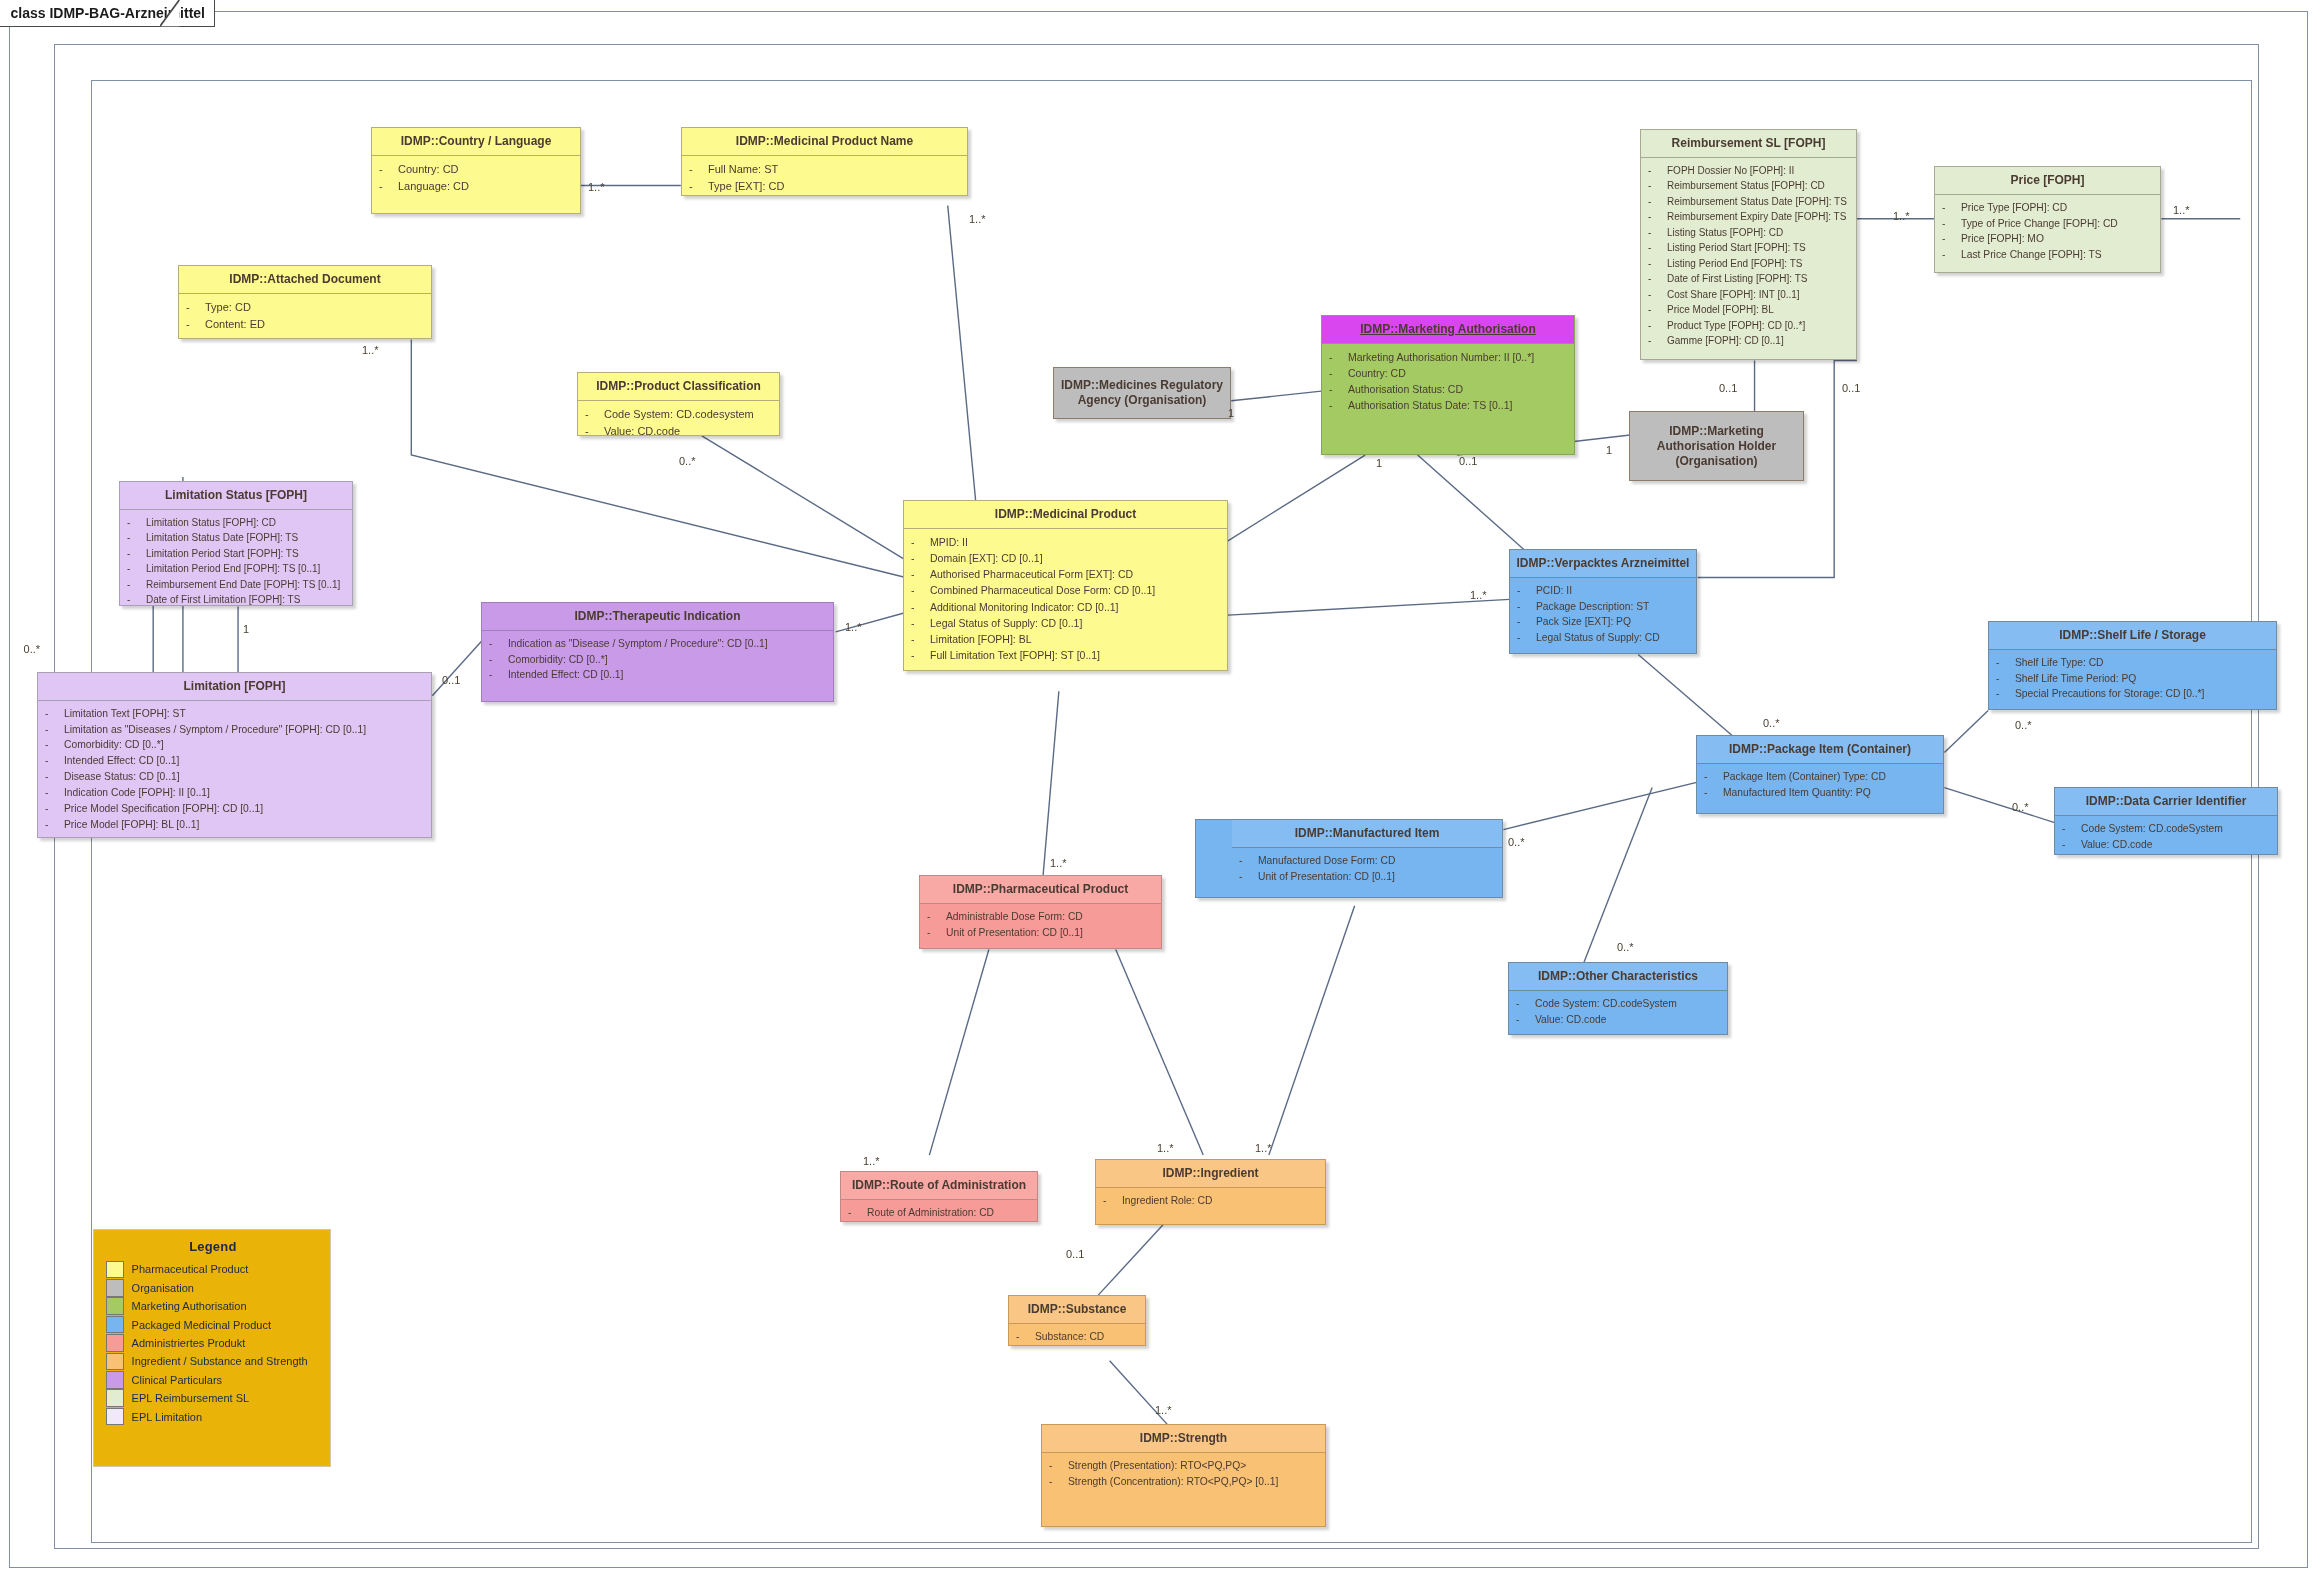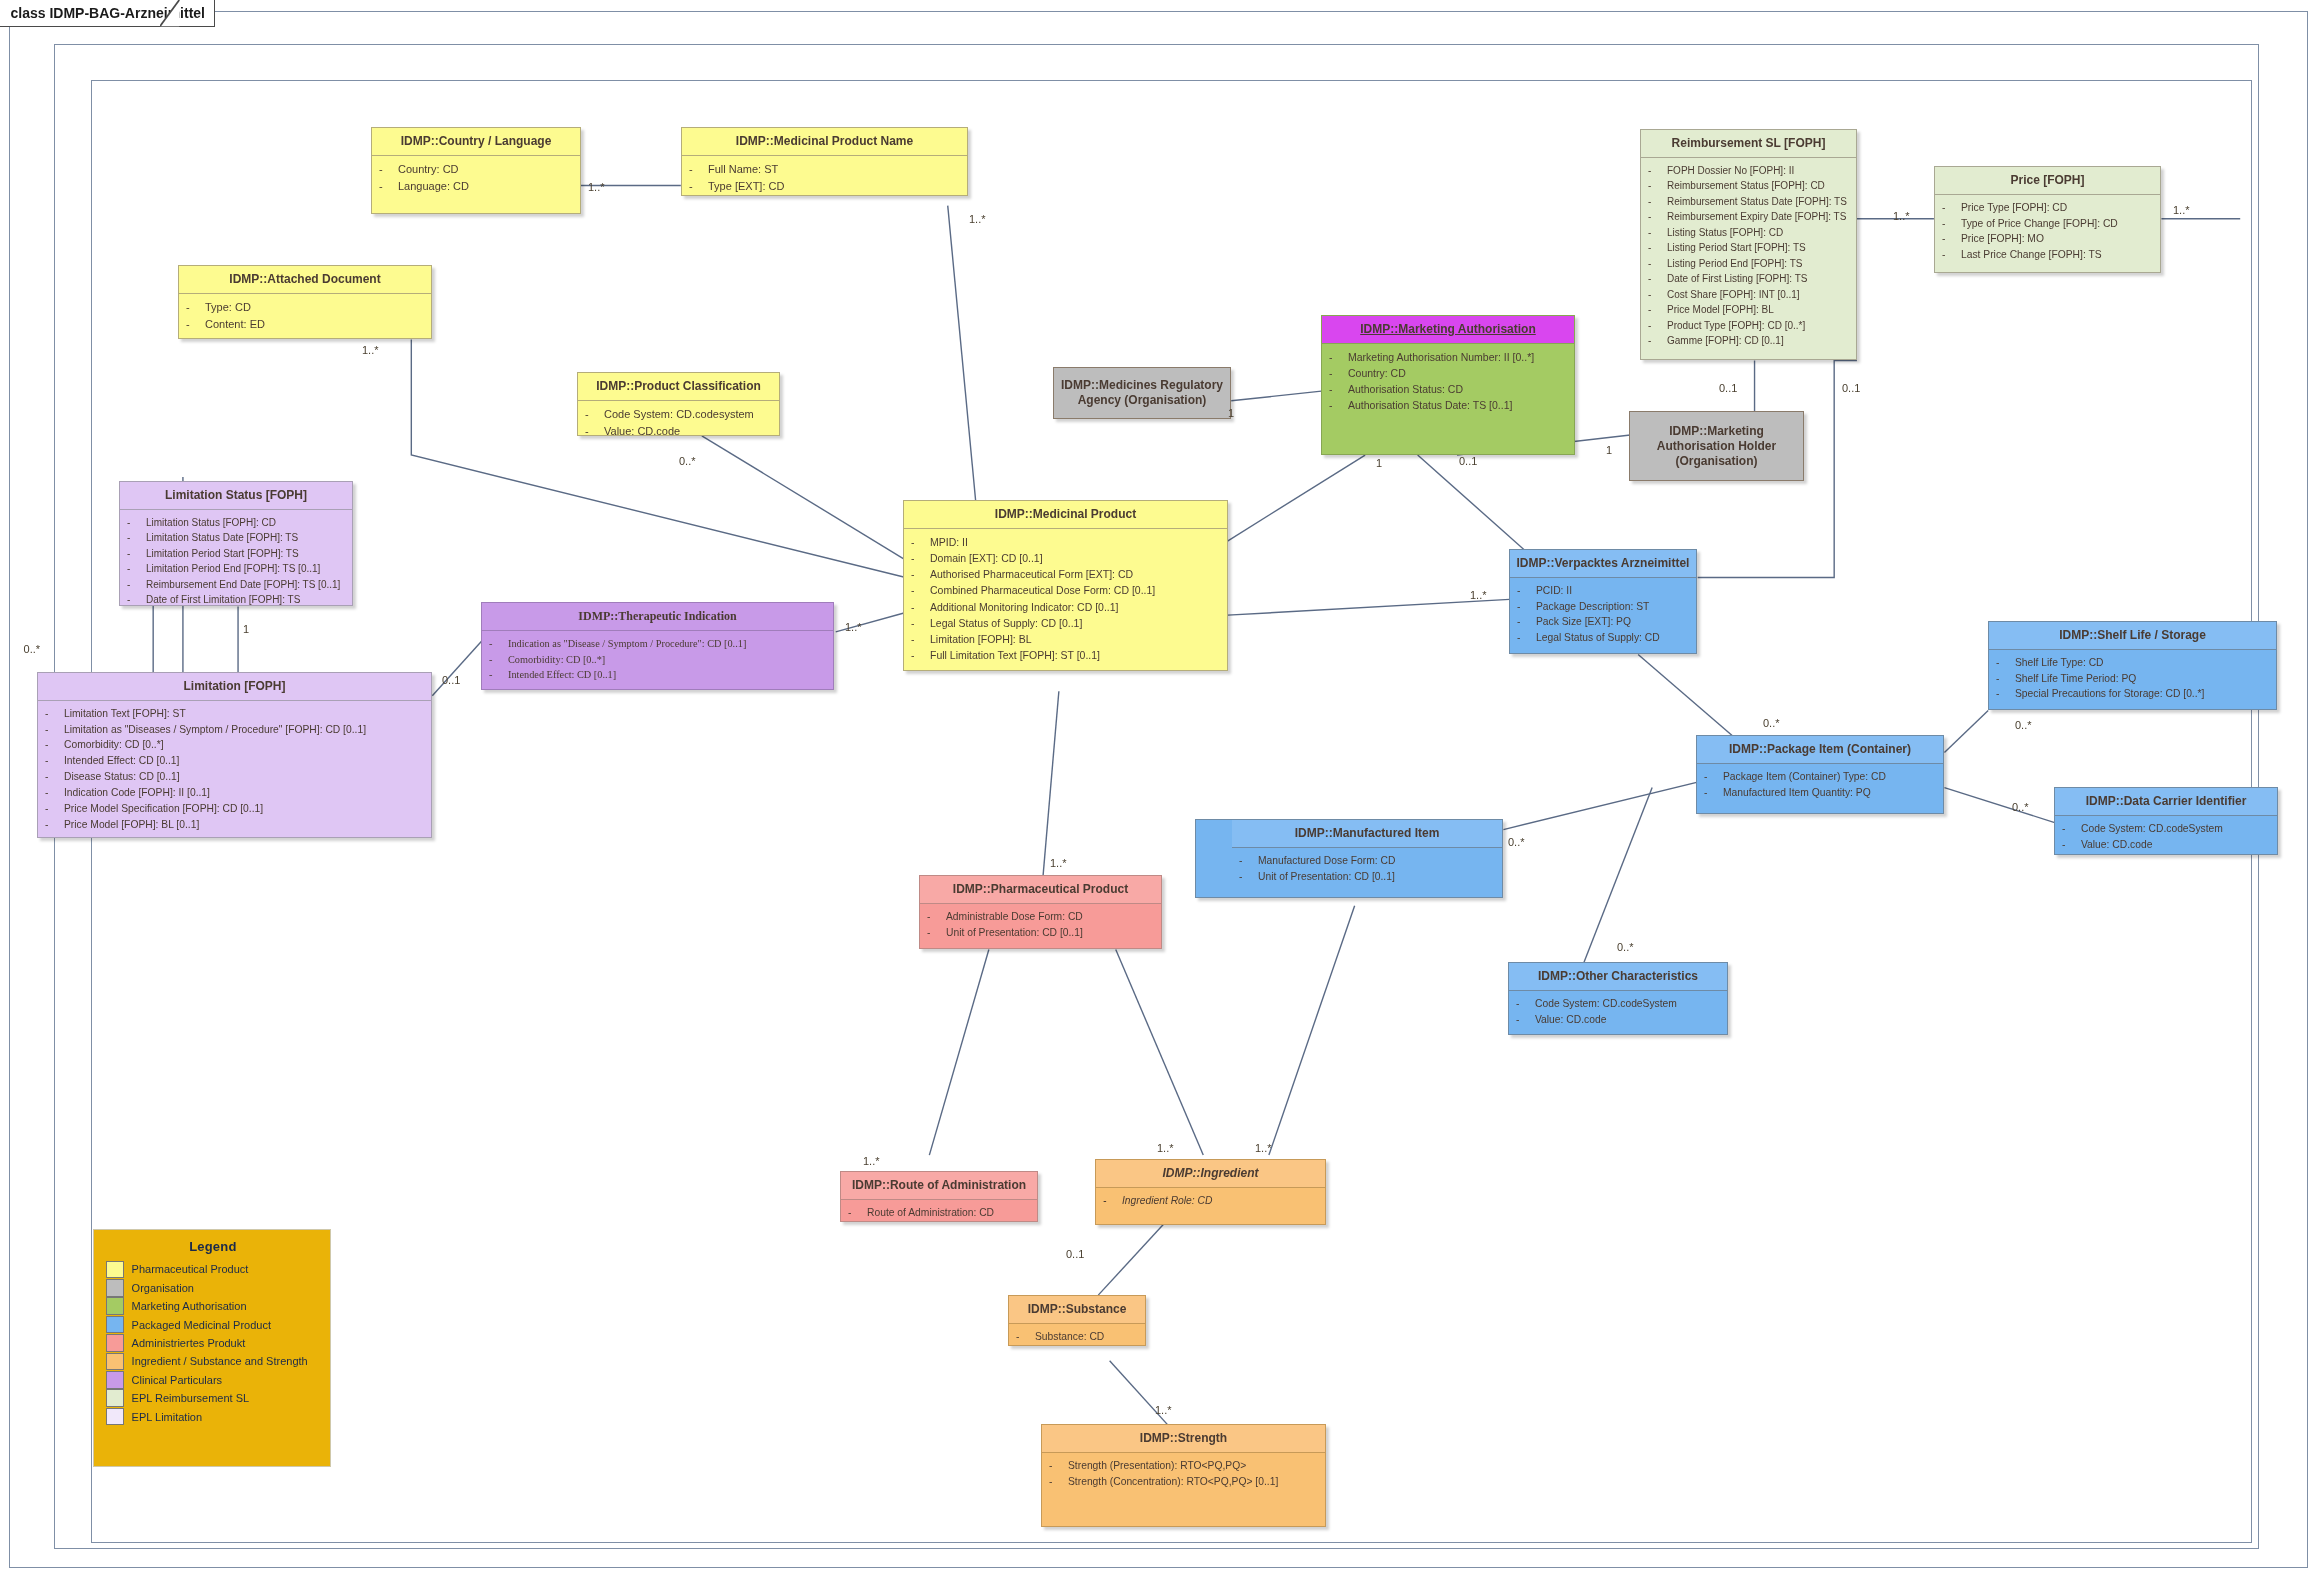--- a/index.html
+++ b/index.html
@@ -391,21 +391,21 @@
           <span class="dash">-</span>
           <span>Price Model Specification [FOPH]: CD [0..1]</span>
         </div>
       <div class="attr" style="font-size:10.3px;">
           <span class="dash">-</span>
           <span>Price Model [FOPH]: BL [0..1]</span>
         </div>
     </div>
   </div>
 
-  <div class="cls c-purple" style="left:481px;top:602px;width:353px;height:88px;font-family:Liberation Serif, serif;">
+  <div class="cls c-purple" style="left:481px;top:602px;width:353px;height:100px;">
     <div class="hdr">IDMP::Therapeutic Indication</div>
     <div class="body">
       <div class="attr" style="font-size:10.3px;">
           <span class="dash">-</span>
           <span>Indication as "Disease / Symptom / Procedure": CD [0..1]</span>
         </div>
       <div class="attr" style="font-size:10.3px;">
           <span class="dash">-</span>
           <span>Comorbidity: CD [0..*]</span>
         </div>
@@ -567,21 +567,21 @@
   <div class="cls c-red" style="left:840px;top:1171px;width:198px;height:51px;">
     <div class="hdr">IDMP::Route of Administration</div>
     <div class="body">
       <div class="attr" style="font-size:10.3px;">
           <span class="dash">-</span>
           <span>Route of Administration: CD</span>
         </div>
     </div>
   </div>
 
-  <div class="cls c-orange" style="left:1095px;top:1159px;width:231px;height:66px;font-style:italic;">
+  <div class="cls c-orange" style="left:1095px;top:1159px;width:231px;height:66px;">
     <div class="hdr">IDMP::Ingredient</div>
     <div class="body">
       <div class="attr" style="font-size:10.3px;">
           <span class="dash">-</span>
           <span>Ingredient Role: CD</span>
         </div>
     </div>
   </div>
 
   <div class="cls c-orange" style="left:1008px;top:1295px;width:138px;height:51px;">

